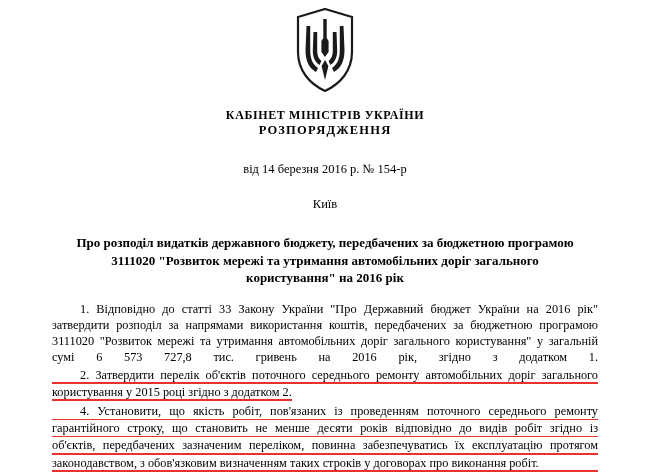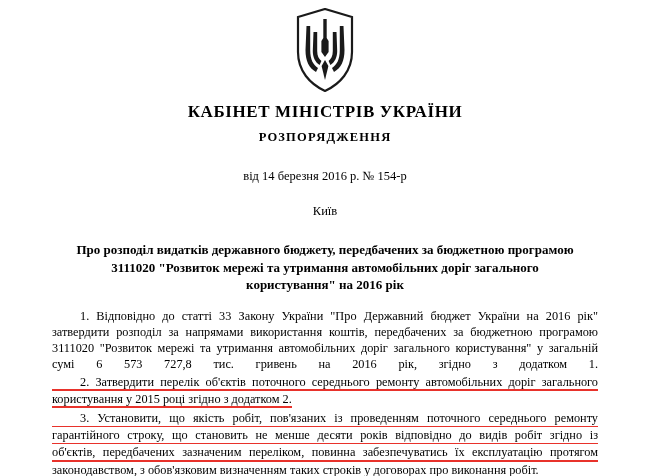--- a/index.html
+++ b/index.html
@@ -29,30 +29,30 @@
     height: 84px;
     margin-top: 2px;
   }
   .emblem {
     width: 62px;
     height: 84px;
   }
   .doc-title {
     text-align: center;
     font-weight: bold;
-    font-size: 17px;
+    font-size: 12px;
     letter-spacing: 0.6px;
-    margin-top: 10px;
+    margin-top: 16px;
   }
   .doc-subtitle {
     text-align: center;
     font-weight: bold;
     font-size: 12.5px;
     letter-spacing: 1.2px;
-    margin-top: 8px;
+    margin-top: 0;
   }
   .doc-date {
     text-align: center;
     font-size: 12.5px;
     margin-top: 24px;
   }
   .doc-city {
     text-align: center;
     font-size: 12.5px;
     margin-top: 20px;
@@ -144,20 +144,20 @@
       <span>3111020 "Розвиток мережі та утримання автомобільних доріг загального користування" у загальній</span>
       <span class="lastline">сумі 6 573 727,8 тис. гривень на 2016 рік, згідно з додатком 1.</span>
     </p>
 
     <div class="hl">
       <span class="line indent just">2. Затвердити перелік об'єктів поточного середнього ремонту автомобільних доріг загального</span>
       <span class="line" style="display:inline-block; max-width:250px;">користування у 2015 році згідно з додатком 2.</span>
     </div>
 
     <div class="hl" style="margin-top:2px;">
-      <span class="line indent just">3. Установити, що якість робіт, пов'язаних із проведенням поточного середнього ремонту</span>
+      <span class="line indent just">4. Установити, що якість робіт, пов'язаних із проведенням поточного середнього ремонту</span>
       <span class="line just">гарантійного строку, що становить не менше десяти років відповідно до видів робіт згідно із</span>
       <span class="line just">об'єктів, передбачених зазначеним переліком, повинна забезпечуватись їх експлуатацію протягом</span>
       <span class="line" style="display:block;">законодавством, з обов'язковим визначенням таких строків у договорах про виконання робіт.</span>
     </div>
 
   </div>
 </div>
 
 </body></html>

